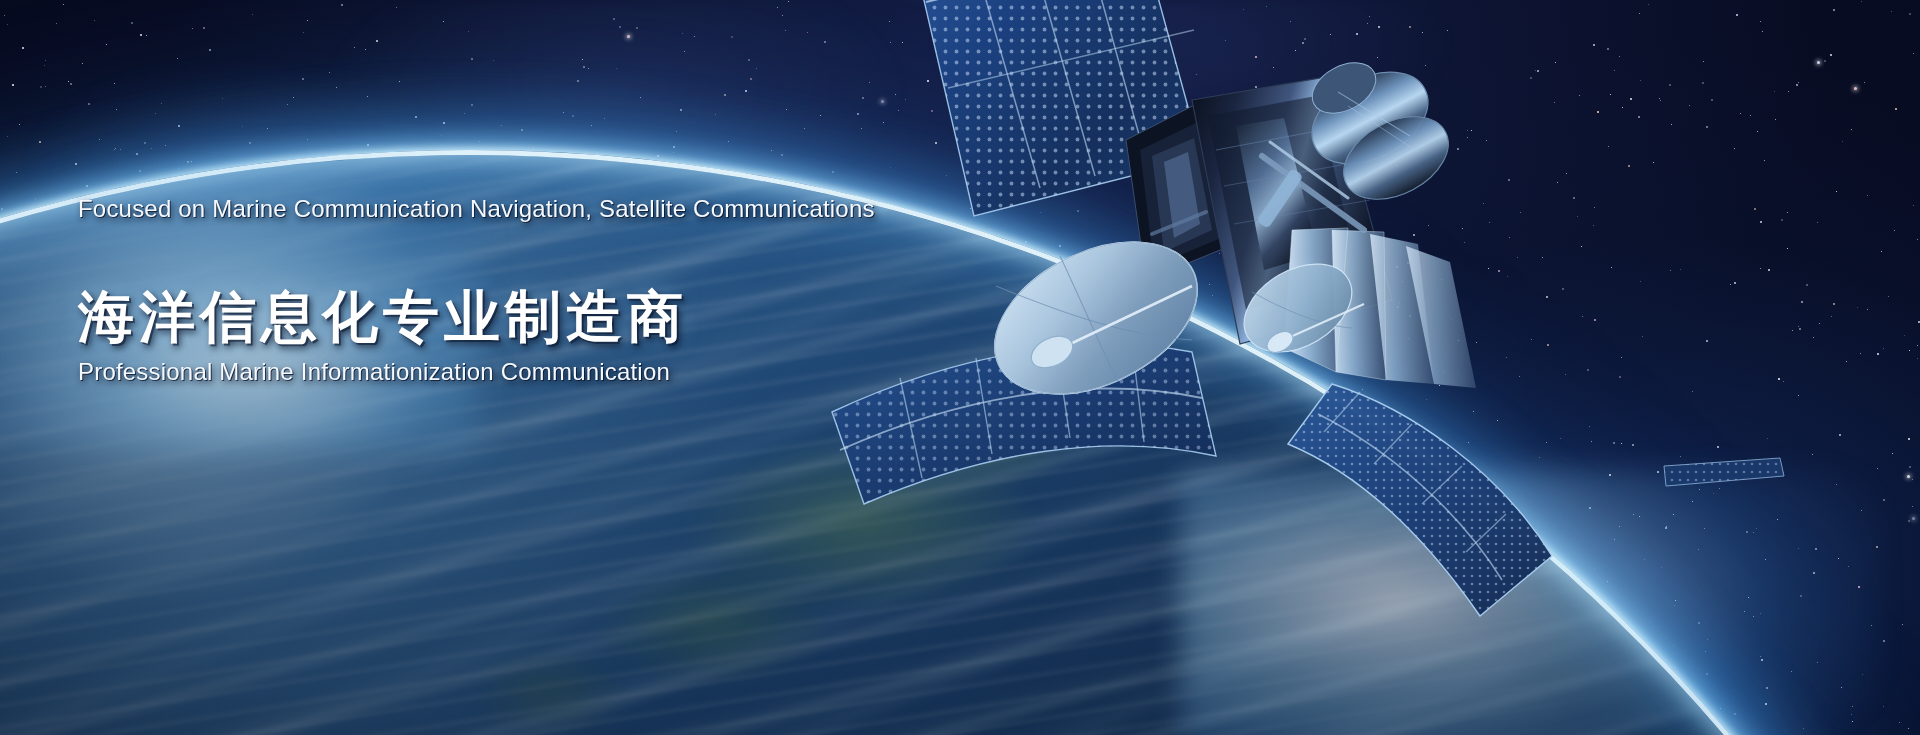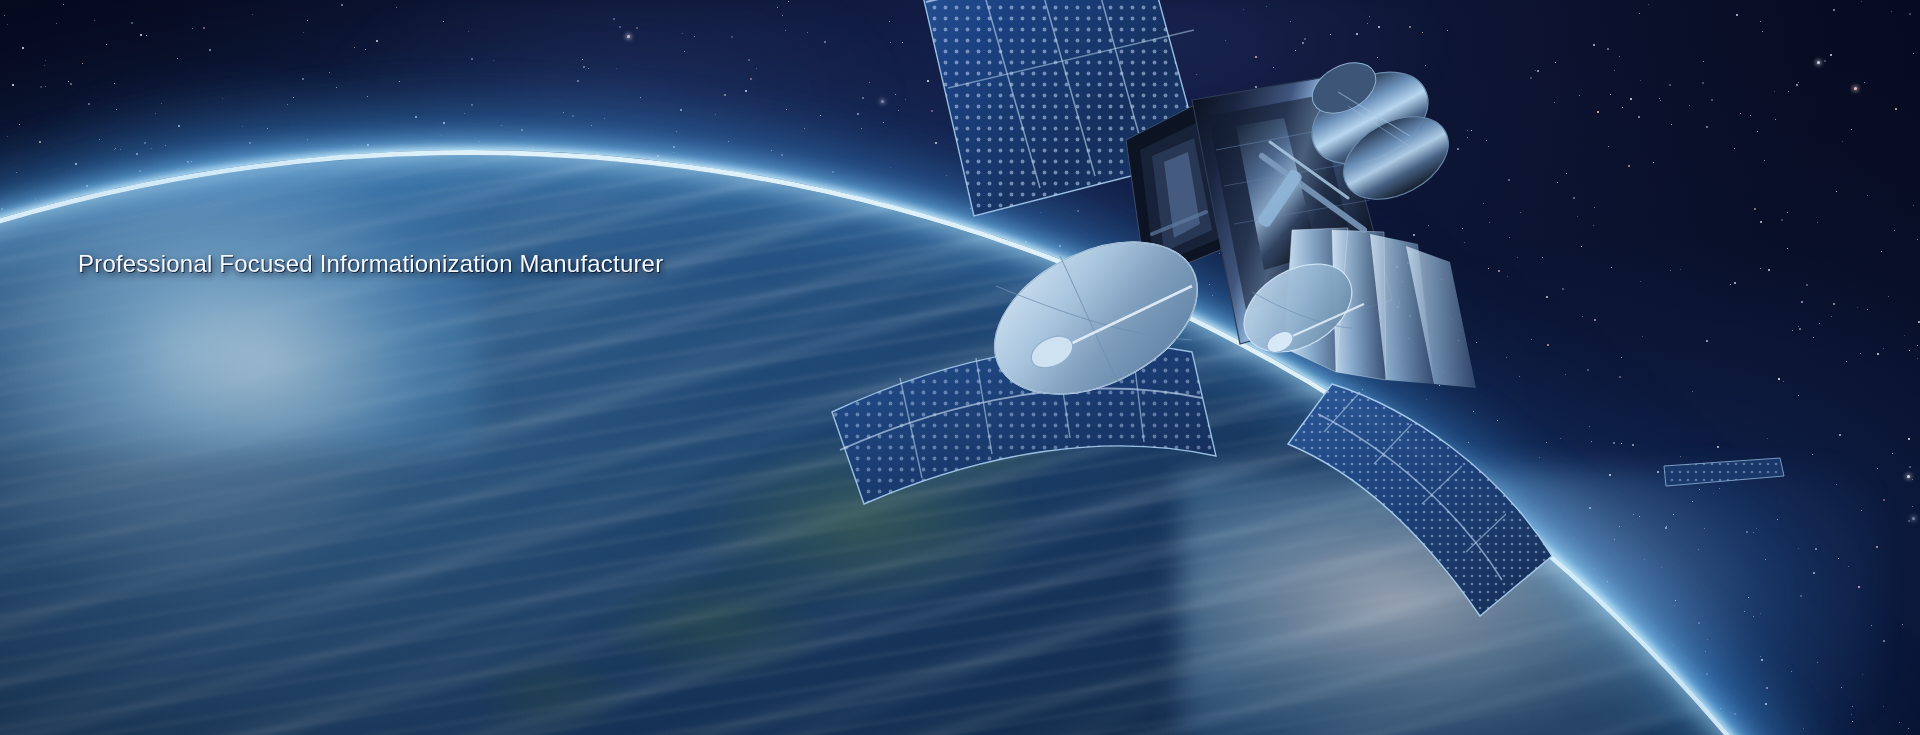--- a/index.html
+++ b/index.html
@@ -1315,20 +1315,22 @@
       <g>
         <path d="M 724 486 L 840 478 L 844 496 L 726 506 Z" fill="#1b3a6d" stroke="#8fb4dd" stroke-width=".9" opacity=".9"></path>
         <path d="M 724 486 L 840 478 L 844 496 L 726 506 Z" fill="url(#cellsSm)" opacity=".5"></path>
       </g>
     </svg>
   </div>
 
   <div class="copy">
 
     <div>
+      <div class="subline">Focused on Marine Communication Navigation, Satellite Communications</div>
     </div>
 
     <div class="block2">
-      <div class="subline">Professional Focused Informationization Manufacturer</div>
+      <div class="headline">海洋信息化专业制造商</div>
+      <div class="subline">Professional Marine Informationization Communication</div>
     </div>
 
   </div>
 </div>
 
 </body></html>

